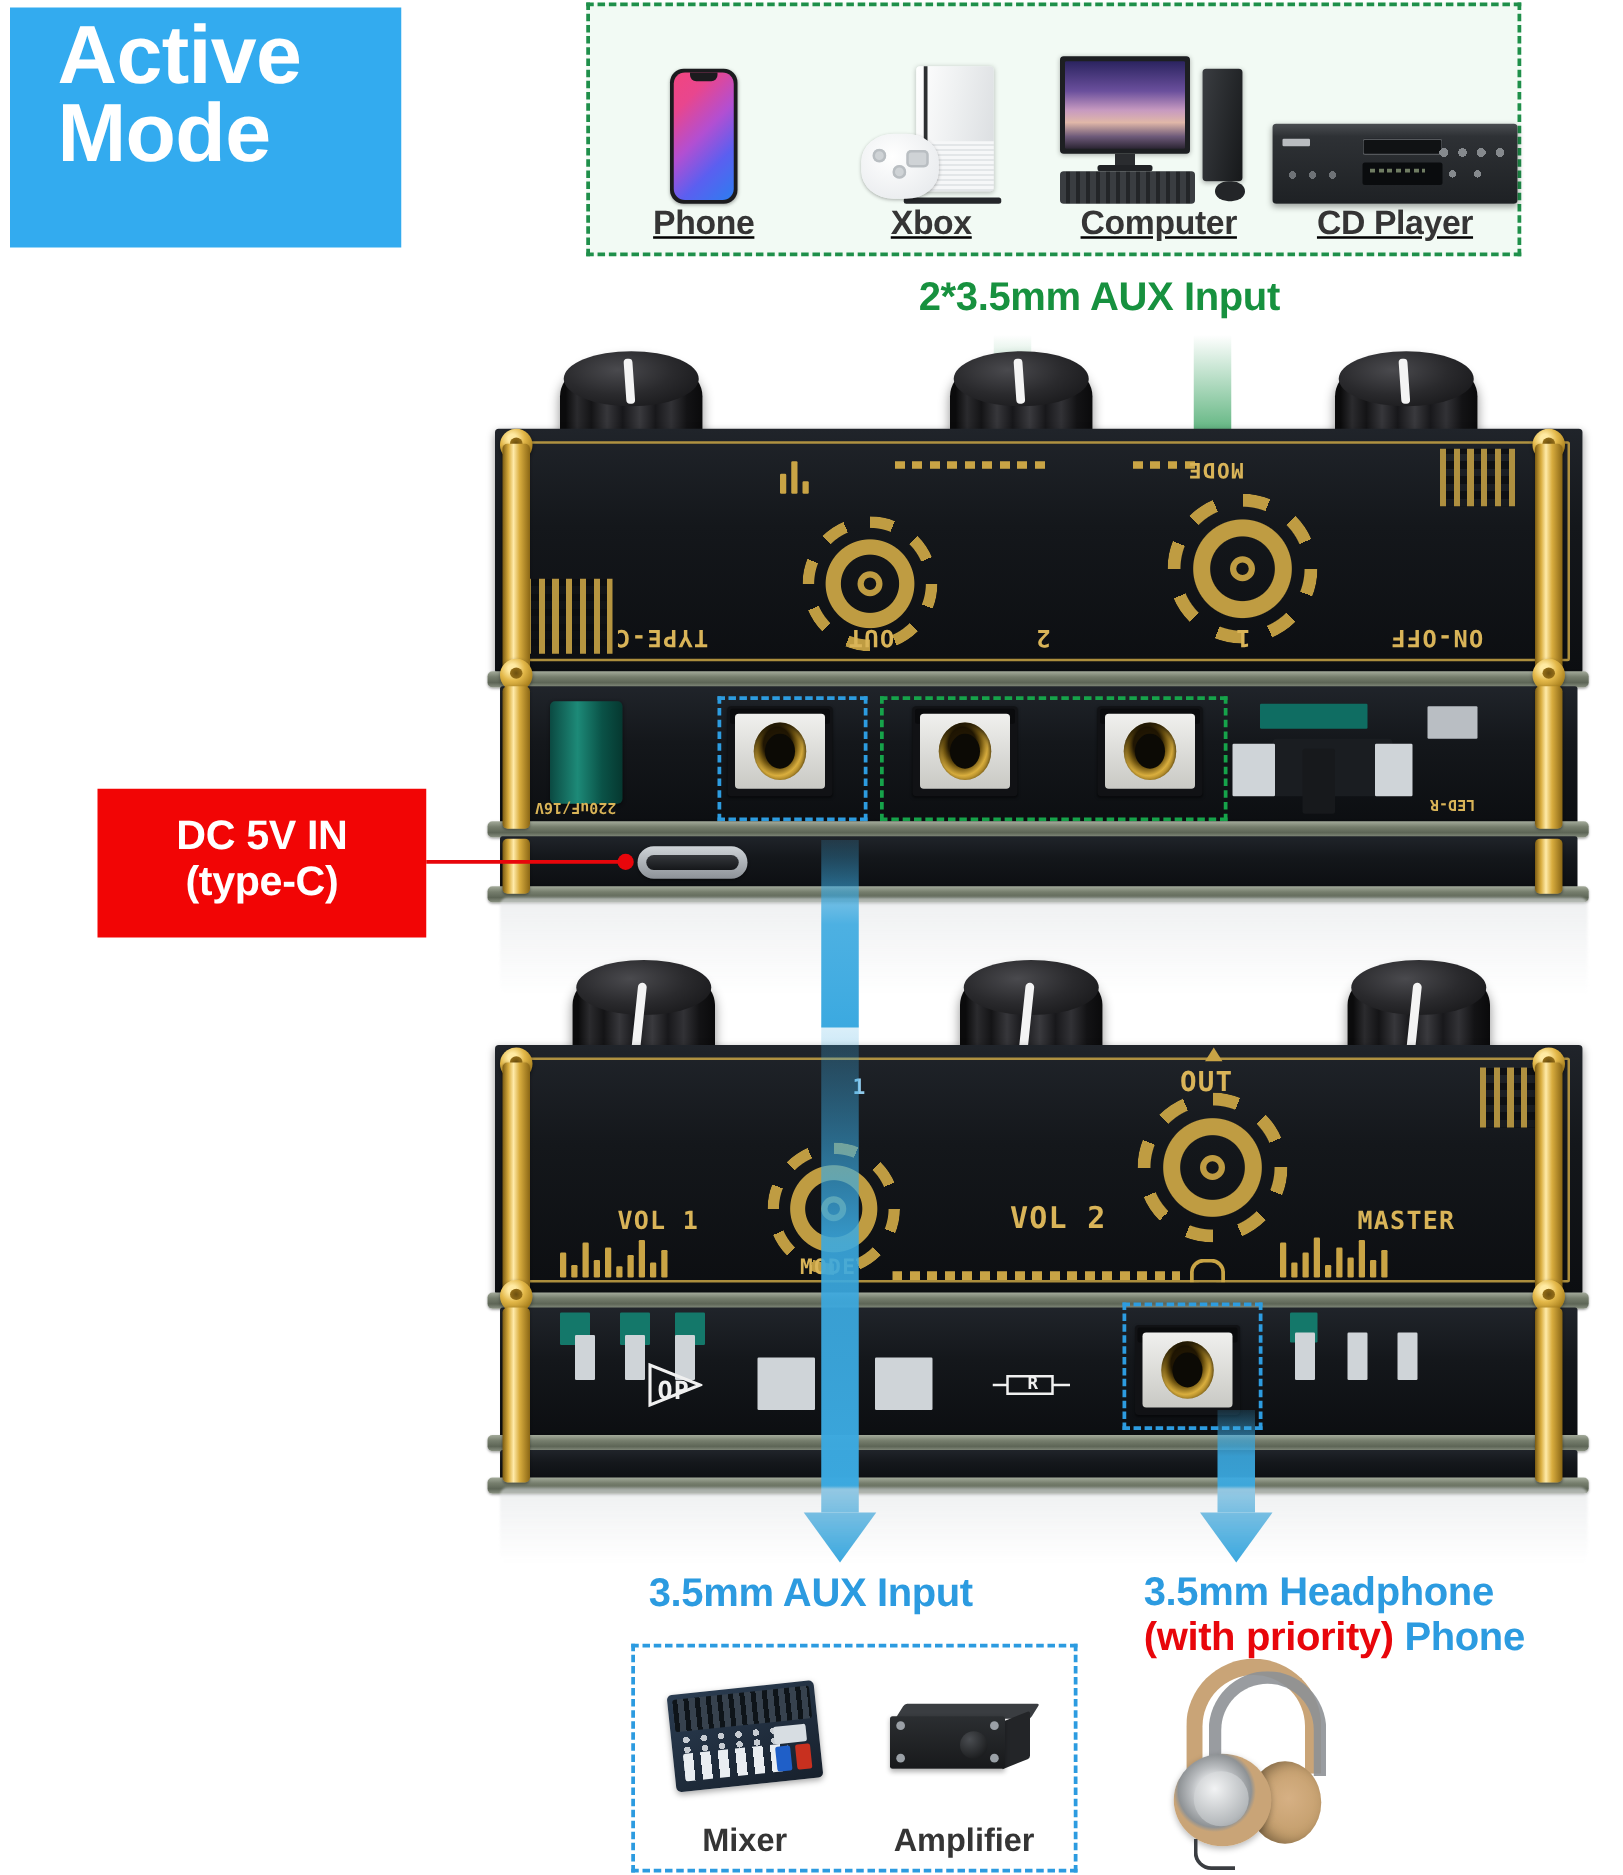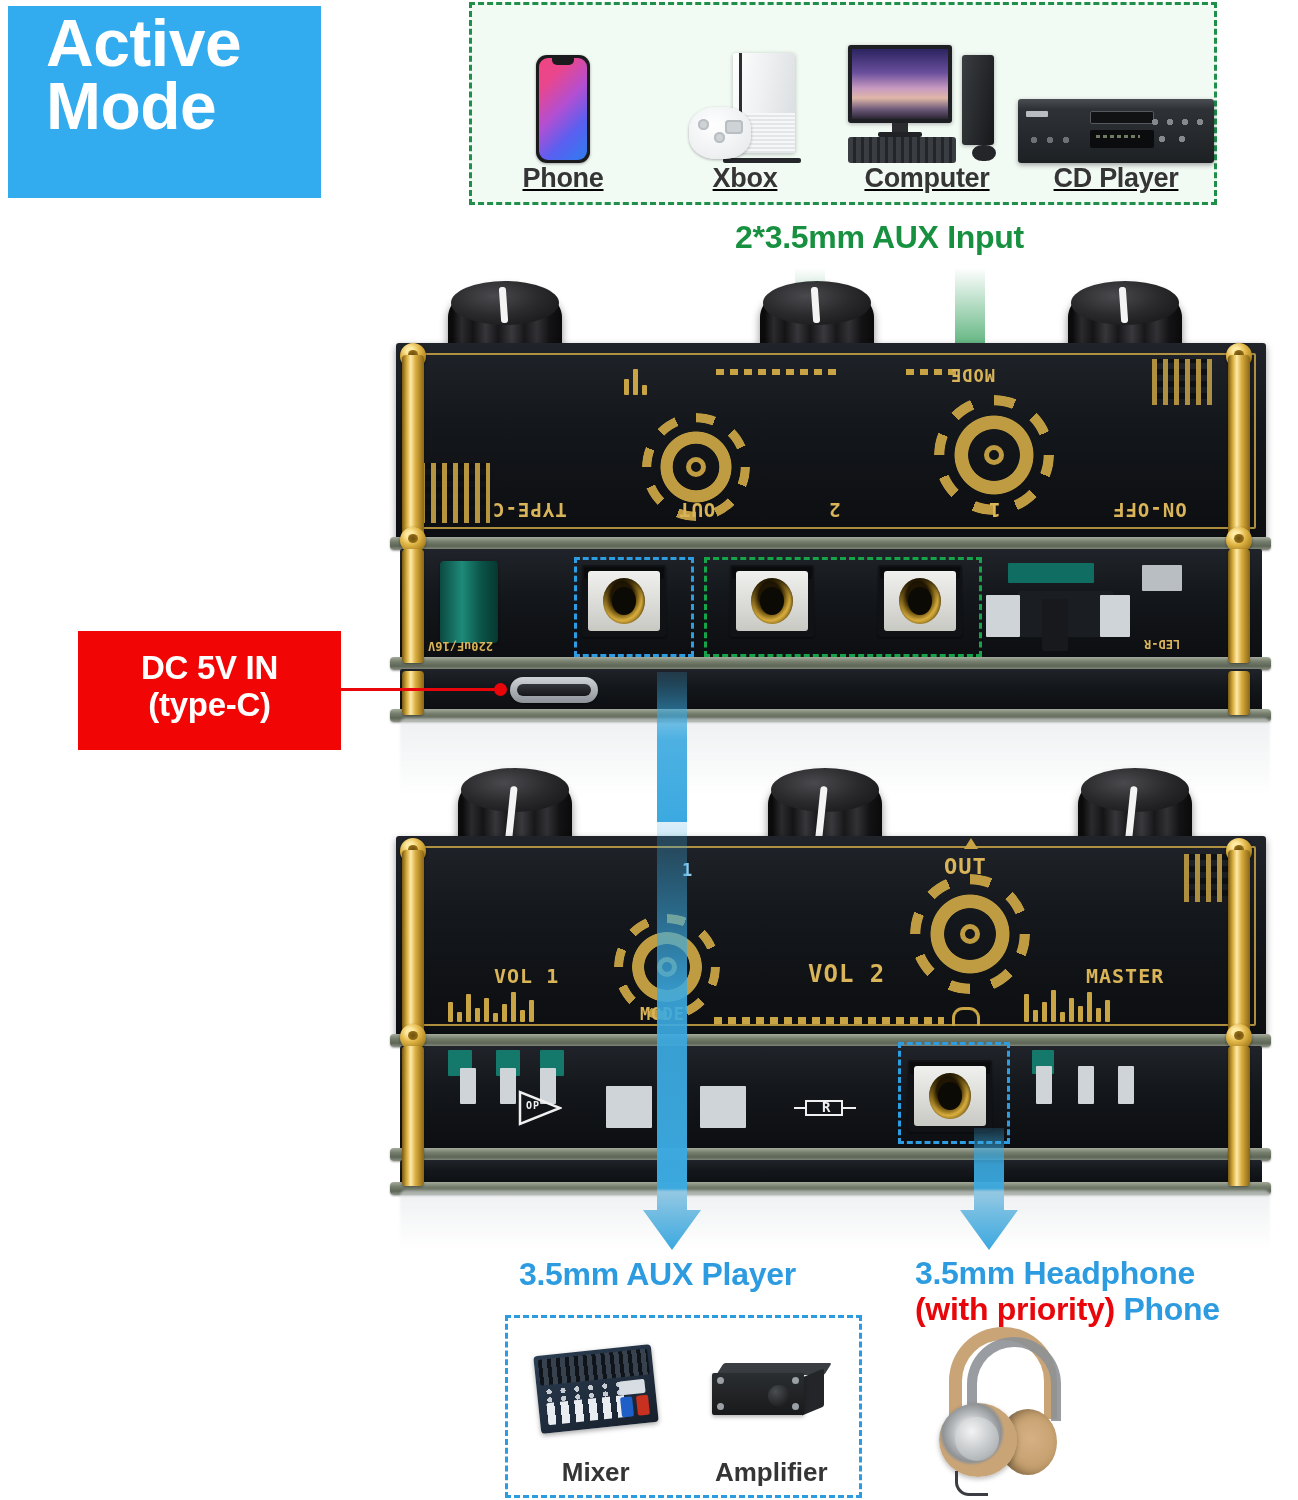--- a/index.html
+++ b/index.html
@@ -588,21 +588,21 @@
 
       <div style="position:absolute;left:118px;top:44px;width:0;height:0;
                   border-top:18px solid transparent;border-bottom:18px solid transparent;
                   border-left:40px solid transparent;box-sizing:border-box;">
       </div>
       <div style="position:absolute;left:118px;top:44px;width:44px;height:36px;">
         <svg width="44" height="36" viewBox="0 0 44 36">
           <polygon points="2,2 2,34 42,18" fill="none" stroke="#f0f0f0" stroke-width="2.5"></polygon>
         </svg>
       </div>
-      <div class="silk" style="left:126px;top:54px;font-size:10px;color:#f0f0f0;">OP</div>
+      <div class="silk" style="left:126px;top:54px;font-size:20px;color:#f0f0f0;">OP</div>
 
       <div style="position:absolute;left:394px;top:52px;width:62px;height:20px;">
         <svg width="62" height="20" viewBox="0 0 62 20">
           <line x1="0" y1="10" x2="12" y2="10" stroke="#f0f0f0" stroke-width="2"></line>
           <rect x="12" y="3" width="36" height="14" fill="none" stroke="#f0f0f0" stroke-width="2"></rect>
           <line x1="48" y1="10" x2="62" y2="10" stroke="#f0f0f0" stroke-width="2"></line>
         </svg>
       </div>
       <div class="silk" style="left:422px;top:53px;font-size:14px;color:#f0f0f0;">R</div>
 
@@ -633,21 +633,21 @@
     <div class="shaft" style="height:390px;"></div>
     <div class="head"></div>
   </div>
   <div class="arrow blue" style="left:974px;top:1128px;width:30px;height:122px;">
     <div class="shaft" style="height:82px;"></div>
     <div class="head"></div>
   </div>
 
   <div class="refl" style="left:400px;top:1190px;width:870px;height:60px;"></div>
 
-  <div id="aux-output-label">3.5mm AUX Player</div>
+  <div id="aux-output-label">3.5mm AUX Input</div>
 
   <div id="headphone-label">
     <div>3.5mm Headphone</div>
     <div>
       <span class="red">(with priority)</span><span> Phone</span>
     </div>
   </div>
 
   <div id="out-box">
     <div id="out-row">

